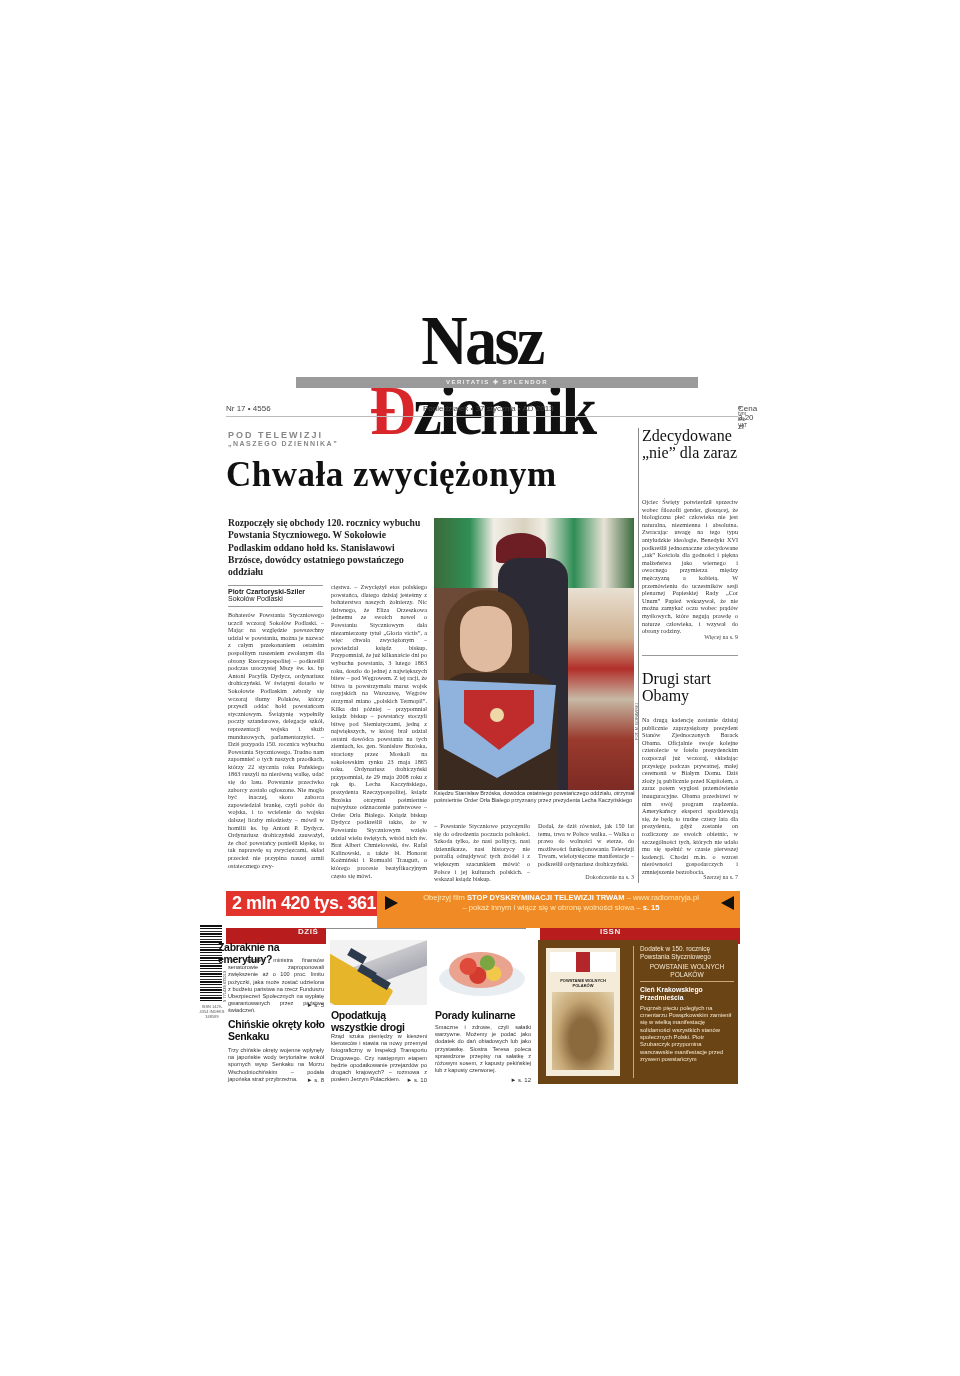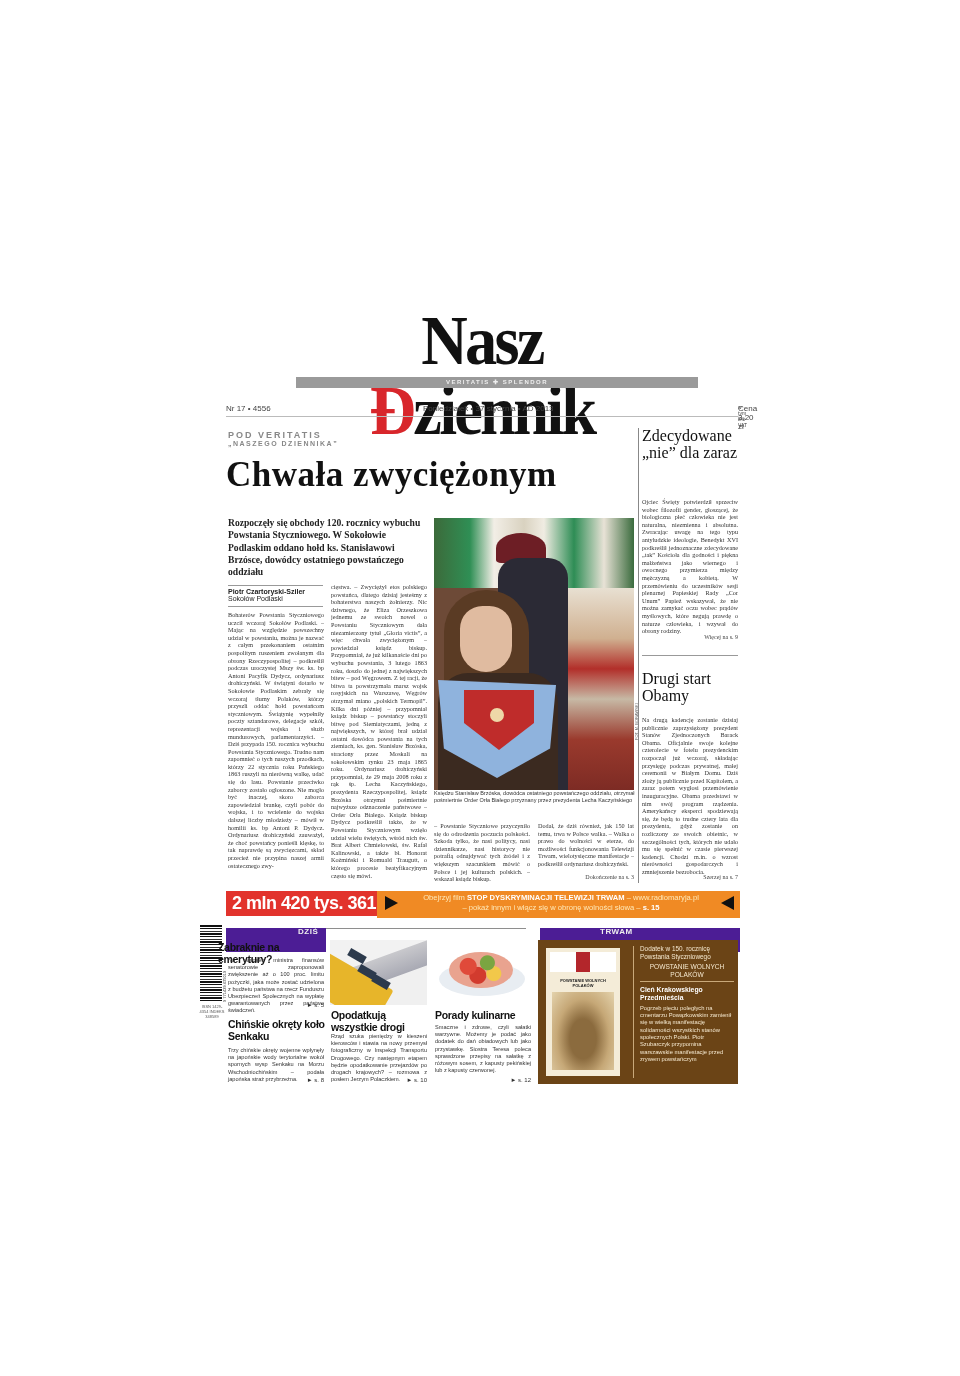--- a/index.html
+++ b/index.html
@@ -21,27 +21,27 @@
   .col{font-family:"Liberation Serif",serif;font-size:6.2px;line-height:7.6px;color:#333;text-align:justify;overflow:hidden;}
   .photo{left:434px;top:518px;width:200px;height:272px;overflow:hidden;background:#6d4a37;}
   .caption{left:434px;top:790px;width:202px;font-family:"Liberation Sans",sans-serif;font-size:5.5px;line-height:7px;color:#333;}
   .vrule{background:#888;width:1px;}
   .sidehead{font-family:"Liberation Serif",serif;font-size:16px;line-height:17px;color:#111;}
   .sidetext{font-family:"Liberation Serif",serif;font-size:6.2px;line-height:7.6px;color:#333;text-align:justify;}
   .ref{font-family:"Liberation Serif",serif;font-size:6px;color:#444;text-align:right;}
   .banner{left:226px;top:891px;width:514px;height:25px;}
   .banner .red{position:absolute;left:0;top:0;width:151px;height:25px;background:#e2332c;color:#fff;font-family:"Liberation Sans",sans-serif;font-weight:bold;font-size:18px;line-height:25px;padding-left:6px;box-sizing:border-box;white-space:nowrap;letter-spacing:-0.5px;}
   .banner .red small{font-size:5px;letter-spacing:0;}
-  .banner .orange{position:absolute;left:151px;top:0;width:363px;height:27px;background:#f08a24;}
+  .banner .orange{position:absolute;left:151px;top:0;width:363px;height:37px;background:#f08a24;}
   .banner .tri-r{position:absolute;left:8px;top:5px;width:0;height:0;border-top:7px solid transparent;border-bottom:7px solid transparent;border-left:13px solid #111;}
   .banner .tri-l{position:absolute;right:6px;top:5px;width:0;height:0;border-top:7px solid transparent;border-bottom:7px solid transparent;border-right:13px solid #111;}
   .banner .otext{position:absolute;left:28px;top:2px;width:312px;text-align:center;font-family:"Liberation Sans",sans-serif;font-size:7.6px;line-height:10px;color:#ffe9b8;}
   .banner .otext b{color:#fff;}
   .banner .otext .pg{color:#fff;font-weight:bold;}
-  .sectbar{height:24px;background:#4c1d95;color:#eee;font-family:"Liberation Sans",sans-serif;font-size:8px;font-weight:bold;line-height:8px;letter-spacing:0.5px;overflow:hidden;}
+  .sectbar{height:16px;background:#b91c1c;color:#eee;font-family:"Liberation Sans",sans-serif;font-size:8px;font-weight:bold;line-height:8px;letter-spacing:0.5px;overflow:hidden;}
   .sectline{height:1px;background:#8e8e8e;}
   .barcode{left:200px;top:925px;width:22px;height:78px;background:repeating-linear-gradient(to bottom,#111 0 2px,#fff 2px 3px,#111 3px 4px,#fff 4px 6px,#333 6px 7px,#fff 7px 8px);}
   .barcode-text{left:198px;top:1004px;width:28px;font-family:"Liberation Sans",sans-serif;font-size:4px;line-height:5px;color:#555;text-align:center;}
   .btitle{font-family:"Liberation Sans",sans-serif;font-weight:bold;font-size:10.5px;line-height:11.5px;color:#111;letter-spacing:-0.3px;}
   .btext{font-family:"Liberation Sans",sans-serif;font-size:5.6px;line-height:7.2px;color:#333;text-align:justify;}
   .bref{font-family:"Liberation Sans",sans-serif;font-size:6px;color:#333;text-align:right;}
   .img-yellow{left:330px;top:940px;width:97px;height:65px;background:linear-gradient(160deg,#f2f2f2 0%,#f2f2f2 35%,#c8c8cc 36%,#a9aab4 60%,#f0f0f0 61%);overflow:hidden;}
   .img-yellow .y{position:absolute;left:-10px;top:8px;width:85px;height:42px;background:#e7b52a;transform:rotate(30deg);transform-origin:left top;border-radius:3px;}
   .img-yellow .w{position:absolute;width:18px;height:8px;background:#2c3a4c;}
   .img-food{left:433px;top:940px;width:97px;height:65px;background:#fff;overflow:hidden;}
@@ -70,21 +70,21 @@
 <div class="abs infoline">
   <span style="left:0;">Nr 17 • 4556</span>
   <span style="left:197px;">Poniedziałek • 37 stycznia • AD 2013</span>
   <span style="right:0;">
       <span>Cena 3,20 zł</span> 
       <span style="font-size:5px;">w tym 8% VAT</span>
     </span>
 </div>
 
 <div class="abs patronat">
-  <span class="l1">POD VERITATIS</span>
+  <span class="l1">POD TELEWIZJI</span>
   <span class="l2">„NASZEGO DZIENNIKA”</span>
 </div>
 <div class="abs headline">Chwała zwyciężonym</div>
 <div class="abs lead">Rozpoczęły się obchody 120. rocznicy wybuchu Powstania Styczniowego. W Sokołowie Podlaskim oddano hołd ks. Stanisławowi Brzósce, dowódcy ostatniego powstańczego oddziału</div>
 
 <div class="abs byline">
   <span class="name">Piotr Czartoryski-Sziler</span>
   <span>Sokołów Podlaski</span>
 </div>
 <div class="abs byline-rule" style="top:606px;"></div>
@@ -130,21 +130,21 @@
     </div>
     <div class="tri-l"></div>
   </div>
 </div>
 
 <div class="abs sectbar" style="left:226px;top:928px;width:100px;">
     <span style="position:absolute;left:72px;">DZIŚ</span>
   </div>
 <div class="abs sectline" style="left:326px;top:928px;width:200px;"></div>
 <div class="abs sectbar" style="left:540px;top:928px;width:200px;">
-    <span style="position:absolute;left:60px;">TRWAM</span>
+    <span style="position:absolute;left:60px;">ISSN</span>
   </div>
 
 <div class="abs barcode"></div>
 <div class="abs" style="left:198px;top:930px;font-family:'Liberation Sans',sans-serif;font-size:4px;color:#333;transform:rotate(-90deg);transform-origin:left top;white-space:nowrap;top:1002px;left:222px;">9 771429 435019</div>
 <div class="abs barcode-text">ISSN 1429-4354 INDEKS 348589</div>
 
 <div class="abs btitle" style="left:218px;top:942px;width:100px;">Zabraknie na emerytury?</div>
 <div class="abs btext" style="left:228px;top:957px;width:96px;">Na wniosek ministra finansów senatorowie zaproponowali zwiększenie aż o 100 proc. limitu pożyczki, jaka może zostać udzielona z budżetu państwa na rzecz Funduszu Ubezpieczeń Społecznych na wypłatę gwarantowanych przez państwo świadczeń.</div>
 <div class="abs bref" style="left:228px;top:1002px;width:96px;">► s. 5</div>
 

